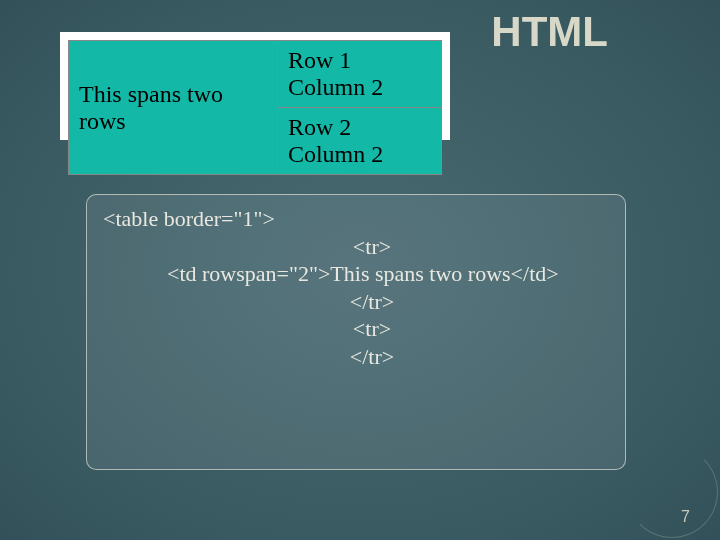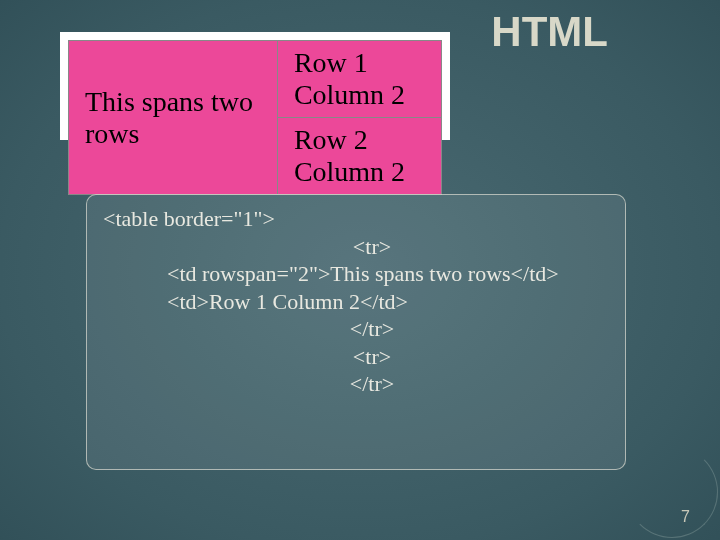--- a/index.html
+++ b/index.html
@@ -37,25 +37,25 @@
     padding: 8px;
     box-sizing: border-box;
   }
   .example-img table {
     border-collapse: collapse;
     width: 100%;
     height: 100%;
   }
   .example-img td {
     border: 1px solid #888;
-    padding: 6px 16px;
+    padding: 6px 10px;
     font-family: 'Times New Roman', serif;
-    font-size: 28px;
+    font-size: 24px;
     color: #000;
-    background: #ec4899;
+    background: #14b8a6;
     text-align: left;
     vertical-align: middle;
   }
   .example-img td.left {
     width: 56%;
   }
   .code-box {
     position: absolute;
     top: 194px;
     left: 86px;
@@ -131,21 +131,20 @@
         <td>Row 2 Column 2</td>
       </tr>
     </tbody>
       </table>
   </div>
 
   <div class="code-box">
     <div>&lt;table border="1"&gt;</div>
     <div class="i1">&lt;tr&gt;</div>
     <div class="i2">&lt;td rowspan="2"&gt;This spans two rows&lt;/td&gt;</div>
-    <div class="i2">&lt;td&gt;Row 1 Column 2&lt;/td&gt;</div>
     <div class="i1">&lt;/tr&gt;</div>
     <div class="i1">&lt;tr&gt;</div>
     <div class="i1">&lt;/tr&gt;</div>
   </div>
 
   <div class="corner-swirl"></div>
 
   <div class="page-num">7</div>
 </div>
 

